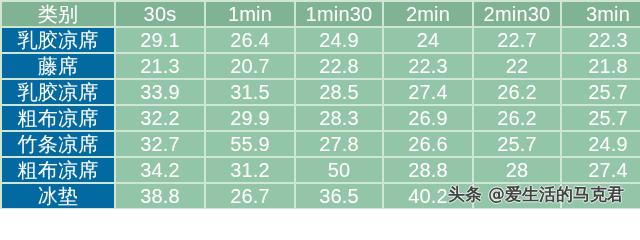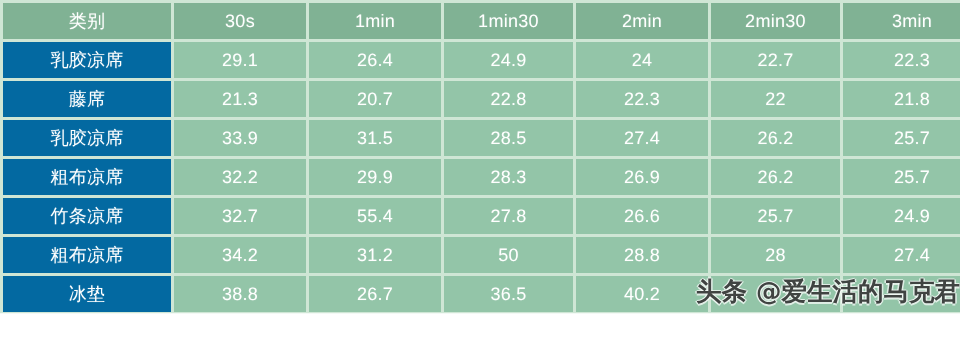--- a/index.html
+++ b/index.html
@@ -31,21 +31,21 @@
     margin: 0;
   }
 
   table.data-table td,
   table.data-table th {
     background: #93c5a8;
     color: #ffffff;
     text-align: center;
     vertical-align: middle;
     font-weight: normal;
-    font-size: 12px;
+    font-size: 20px;
     line-height: 1;
     padding: 0;
     height: 24px;
     letter-spacing: 0.2px;
     text-shadow: 0 0 1px rgba(255,255,255,0.25);
   }
 
   table.data-table thead th {
     background: #80b294;
   }
@@ -55,21 +55,21 @@
   }
 
   
   col.c-label { width: 112px; }
   col.c-d     { width: 88px; }
   col.c-d30   { width: 86px; }
   col.c-last  { width: 92px; }
 
   #watermark {
     position: absolute;
-    right: 0;
+    right: 16px;
     bottom: 3px;
     font-size: 17px;
     font-weight: bold;
     color: #3a3a3a;
     letter-spacing: 0px;
     white-space: nowrap;
     font-family: "DejaVu Sans", sans-serif;
     opacity: 0.92;
     pointer-events: none;
     text-shadow:
@@ -138,21 +138,21 @@
         <td>32.2</td>
         <td>29.9</td>
         <td>28.3</td>
         <td>26.9</td>
         <td>26.2</td>
         <td>25.7</td>
       </tr>
       <tr>
         <td class="row-header">竹条凉席</td>
         <td>32.7</td>
-        <td>55.4</td>
+        <td>55.9</td>
         <td>27.8</td>
         <td>26.6</td>
         <td>25.7</td>
         <td>24.9</td>
       </tr>
       <tr>
         <td class="row-header">粗布凉席</td>
         <td>34.2</td>
         <td>31.2</td>
         <td>50</td>

